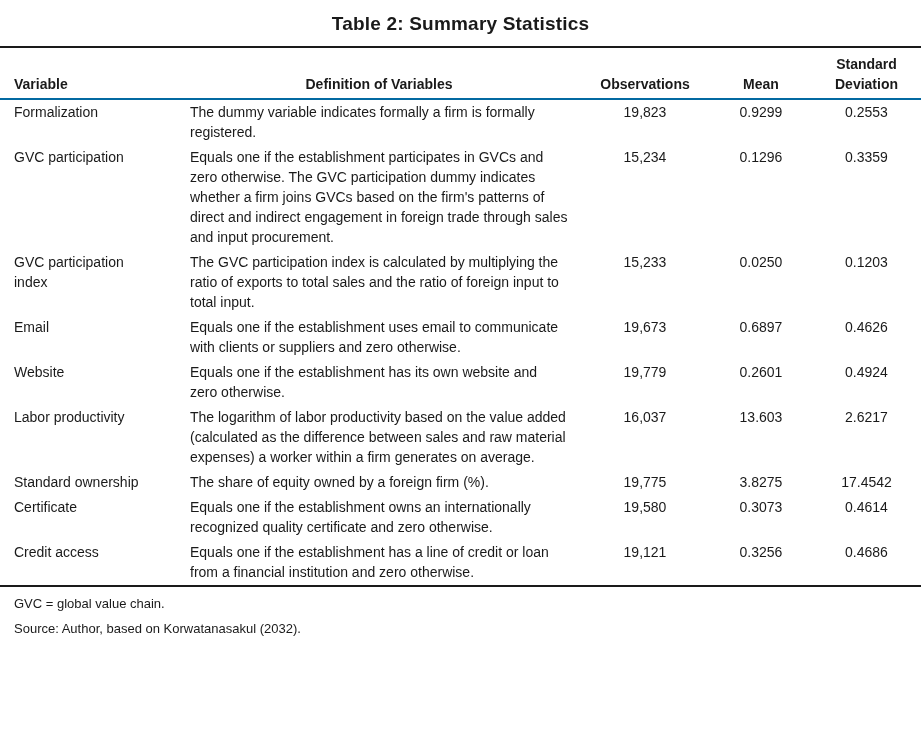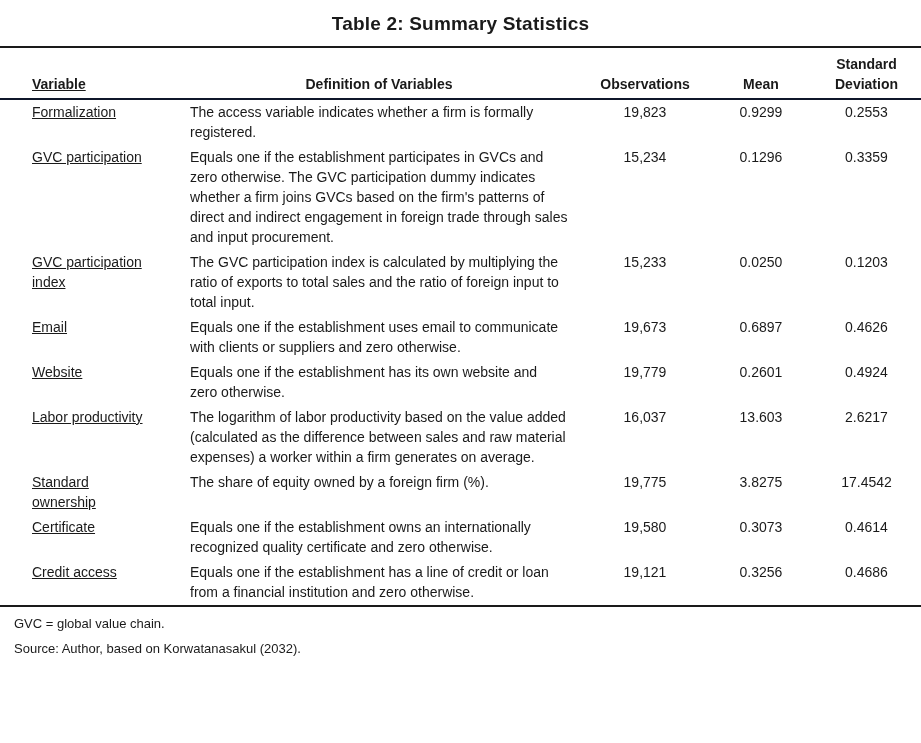--- a/index.html
+++ b/index.html
@@ -39,28 +39,28 @@
   .trow { display: table-row; }
   .cell {
     display: table-cell;
     vertical-align: top;
     padding: 2px 0 3px 0;
   }
   .thead .cell {
     vertical-align: bottom;
     font-weight: bold;
     padding: 6px 0 4px 0;
-    border-bottom: 2px solid #0f172a;
+    border-bottom: 2px solid #0369a1;
   }
   .col-var  { width: 180px; }
   .col-def  { width: 400px; }
   .col-obs  { width: 130px; }
   .col-mean { width: 102px; }
   .col-sd   { width: 109px; }
-  .cell.col-var { padding-left: 32px; padding-right: 30px; box-sizing: border-box; text-decoration: underline; }
+  .cell.col-var { padding-left: 14px; padding-right: 30px; box-sizing: border-box; }
   .cell.col-def { padding-left: 10px; padding-right: 12px; box-sizing: border-box; }
   .center { text-align: center; }
   .thead .cell.col-def { text-align: center; }
   .block { display: block; }
   .notes {
     margin: 9px 17px 0 14px;
     font-size: 13px;
     line-height: 16px;
   }
   .notes p { margin: 0 0 9px 0; }
@@ -80,21 +80,21 @@
       <div class="cell col-obs center">Observations</div>
       <div class="cell col-mean center">Mean</div>
       <div class="cell col-sd center">
         <span class="block">Standard</span>
         <span class="block">Deviation</span>
       </div>
     </div>
 
     <div class="trow">
       <div class="cell col-var">Formalization</div>
-      <div class="cell col-def">The access variable indicates whether a firm is formally registered.</div>
+      <div class="cell col-def">The dummy variable indicates formally a firm is formally registered.</div>
       <div class="cell col-obs center">19,823</div>
       <div class="cell col-mean center">0.9299</div>
       <div class="cell col-sd center">0.2553</div>
     </div>
 
     <div class="trow">
       <div class="cell col-var">GVC participation</div>
       <div class="cell col-def">Equals one if the establishment participates in GVCs and zero otherwise. The GVC participation dummy indicates whether a firm joins GVCs based on the firm's patterns of direct and indirect engagement in foreign trade through sales and input procurement.</div>
       <div class="cell col-obs center">15,234</div>
       <div class="cell col-mean center">0.1296</div>

